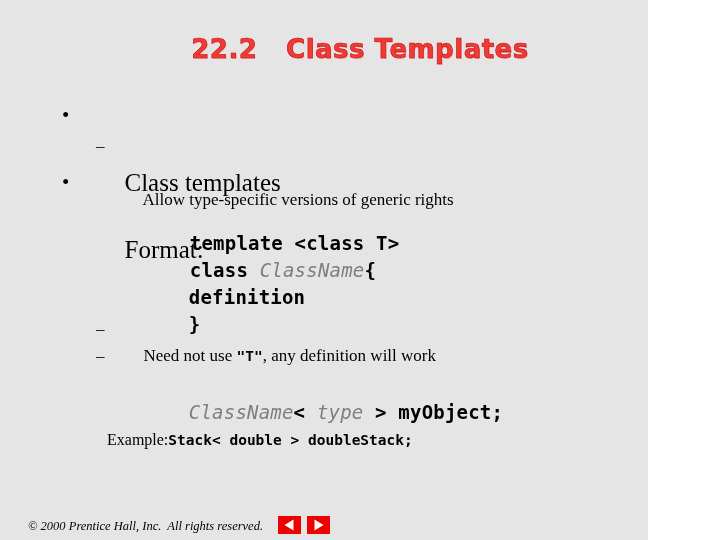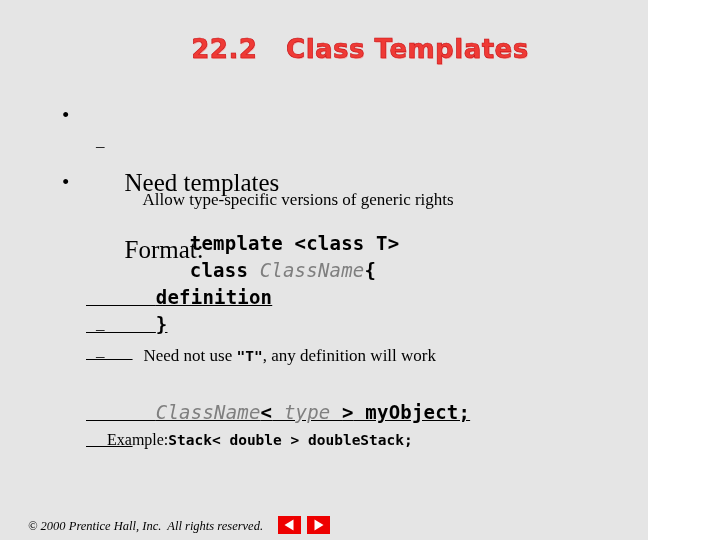--- a/index.html
+++ b/index.html
@@ -80,22 +80,21 @@
   .code {
     font-family: "DejaVu Sans Mono", "Liberation Mono", monospace;
     font-size: 19px;
     font-weight: bold;
     line-height: 27px;
     height: 27px;
     padding-left: 120px;
     letter-spacing: 0.2px;
   }
   .code.indent {
-    padding-left: 86px;
-    text-decoration: underline;
+    padding-left: 119px;
   }
   .code.tight {
     line-height: 26px;
     height: 26px;
   }
 
   .gi {  
     color: #7f7f7f;
     font-style: italic;
     font-weight: normal;
@@ -149,21 +148,21 @@
 <body>
 
 <div id="slide">
 
   <div id="title">22.2   Class Templates</div>
 
   <div id="body">
 
     <div class="line lvl1">
       <span class="bullet">•</span>
-      <span>Need templates</span>
+      <span>Class templates</span>
     </div>
 
     <div class="line lvl2">
       <span class="dash">–</span>
       <span>Allow type-specific versions of generic rights</span>
     </div>
 
     <div class="spacer6"></div>
 
     <div class="line lvl1">

